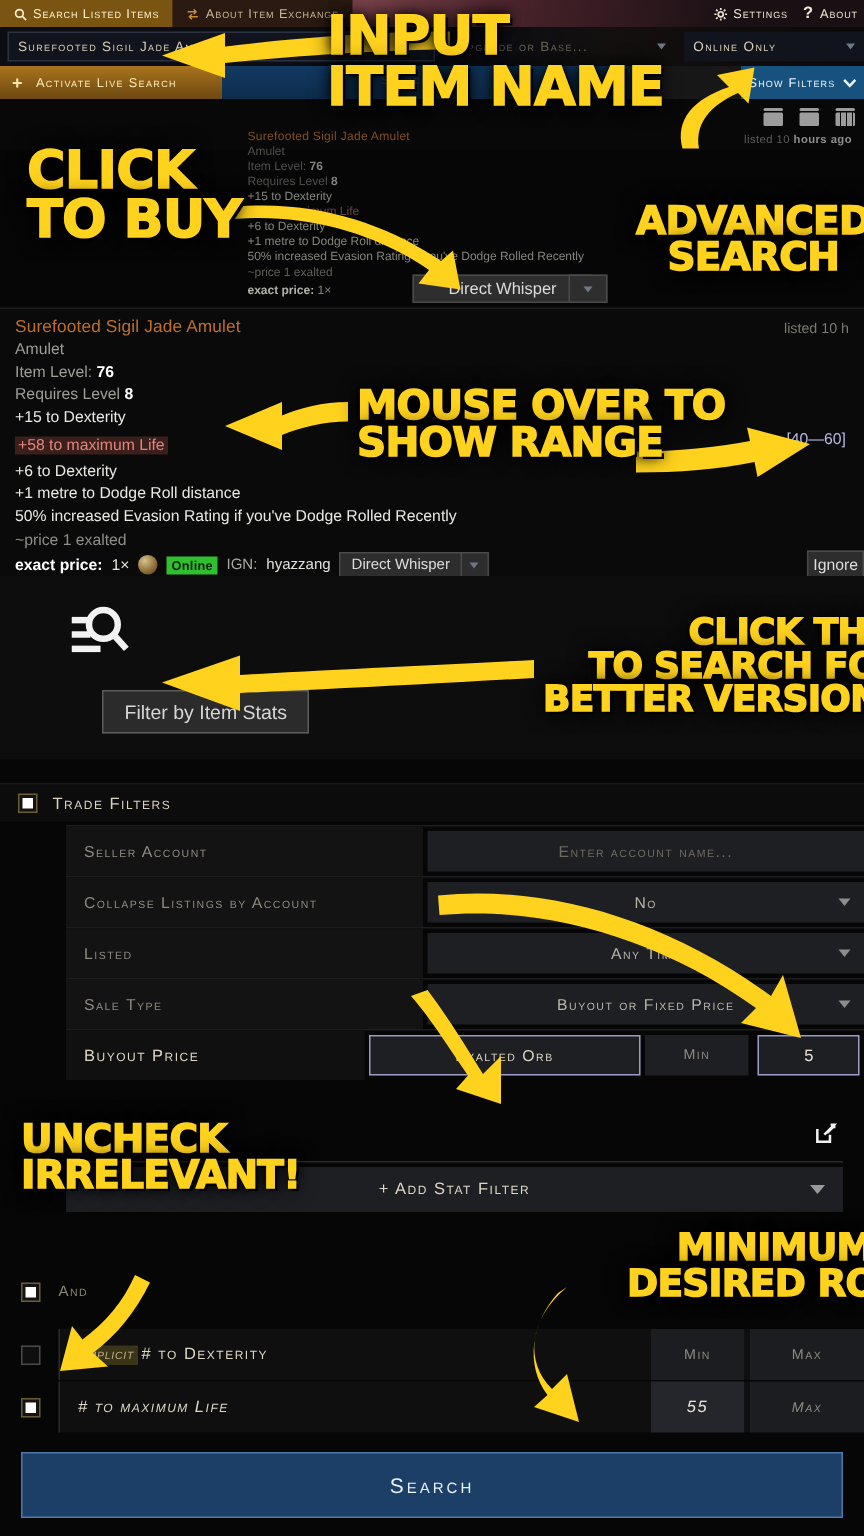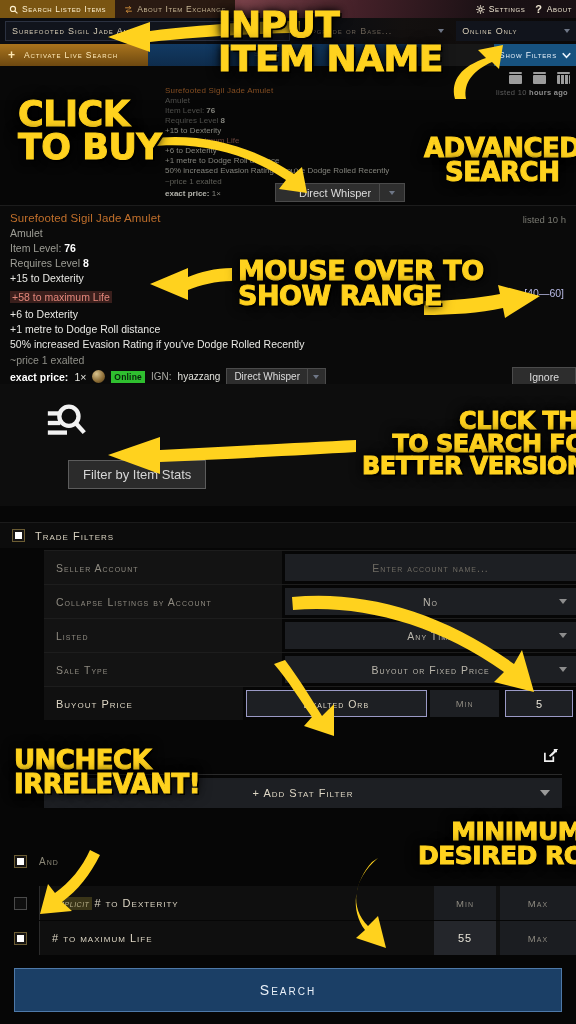--- a/index.html
+++ b/index.html
@@ -118,21 +118,21 @@
   .orb { width:13px; height:13px; border-radius:50%;
          background:radial-gradient(circle at 35% 30%, #d8c28d, #8a6b34 60%, #4a3617); }
   .badge-online { background:#2fbf2f; color:#06240a; font-size:8.5px; font-weight:bold; padding:1px 3px; letter-spacing:.2px; }
   .ign { font-size:10px; color:#a9a9a2; }
   .ignval { font-size:10px; color:#e2e2dc; }
   .dwbtn { height:17px; background:#2d2d2d; border:1px solid #4b4b4b; display:flex; align-items:center;
            padding:0 7px; color:#ddd; font-size:10px; }
   .dwarrow { height:17px; width:18px; background:#2d2d2d; border:1px solid #4b4b4b; border-left:none;
              display:flex; align-items:center; justify-content:center; }
   .ignore { position:absolute; right:0px; top:367px; height:19px; background:#2d2d2d; border:1px solid #4b4b4b;
-            display:flex; align-items:center; padding:0 16px; color:#ddd; font-size:10.5px; }
+            display:flex; align-items:center; padding:0 3px; color:#ddd; font-size:10.5px; }
 
   
   .statsband { position:absolute; left:0; top:384px; width:576px; height:122px; background:#0d0d0d; }
   .funnel { position:absolute; left:44px; top:16px; width:46px; height:46px; }
   .tooltip { position:absolute; left:68px; top:76px; background:#2b2b2b; border:1px solid #5c5c5c;
              padding:6px 14px; color:#d6d6d6; font-size:13px; }
 
   
   .tfhdr { position:absolute; left:0; top:522px; width:576px; height:26px; display:flex; align-items:center;
            padding-left:12px; gap:10px; background:#0c0c0c; border-top:1px solid #1b1b1b; }
@@ -435,21 +435,21 @@
     <span class="cbx plain"></span>
     <span class="statbox">
       <span class="nm sc">
         <span class="implicit">Implicit</span><span># to Dexterity</span>
       </span>
       <span class="sminbox sc">Min</span>
       <span class="smaxbox sc">Max</span>
     </span>
   </div>
 
-  <div class="statrow" style="top:921px;">
+  <div class="statrow" style="top:921px;font-style:italic;">
     <span class="cbx checked"></span>
     <span class="statbox">
       <span class="nm sc"># to maximum Life</span>
       <span class="sminbox filled">55</span>
       <span class="smaxbox sc">Max</span>
     </span>
   </div>
 
   <div class="searchbtn sc">
     <span>Search</span>

